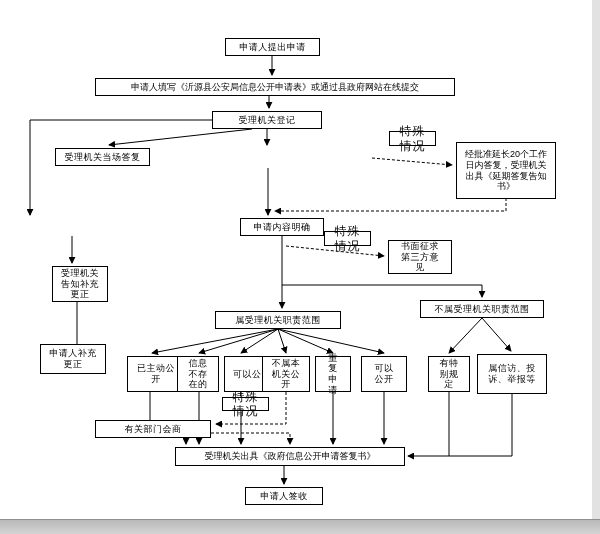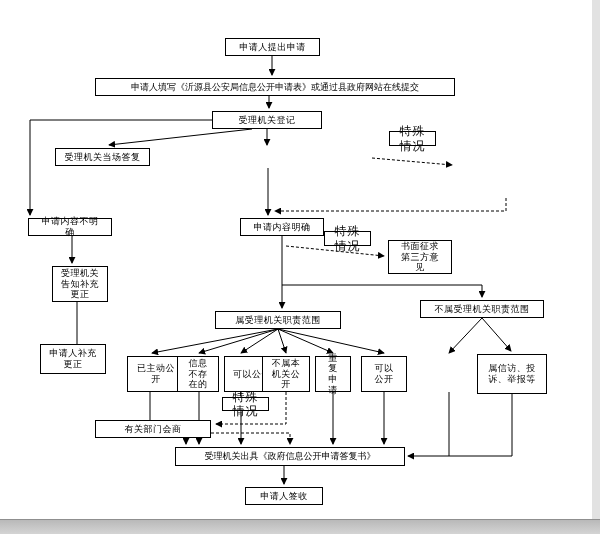--- a/index.html
+++ b/index.html
@@ -78,34 +78,35 @@
         <polyline points="211,433 290,433 290,444" marker-end="url(#arw)"></polyline>
       </g>
     </g>
   </svg>
 
   <div class="node" style="left:225px;top:38px;width:95px;height:18px">申请人提出申请</div>
   <div class="node wide" style="left:95px;top:78px;width:360px;height:18px">申请人填写《沂源县公安局信息公开申请表》或通过县政府网站在线提交</div>
   <div class="node" style="left:55px;top:148px;width:95px;height:18px">受理机关当场答复</div>
   <div class="node" style="left:212px;top:111px;width:110px;height:18px">受理机关登记</div>
   <div class="node small" style="left:389px;top:131px;width:47px;height:15px">特殊情况</div>
-  <div class="node" style="left:28px;top:218px;width:84px;height:18px">申请内容不明确</div>
+  <div class="node wide" style="left:456px;top:142px;width:100px;height:57px">经批准延长20个工作日内答复，受理机关出具《延期答复告知书》</div>
   <div class="node" style="left:240px;top:218px;width:84px;height:18px">申请内容明确</div>
   <div class="node small" style="left:324px;top:231px;width:47px;height:15px">特殊情况</div>
   <div class="node" style="left:388px;top:240px;width:64px;height:34px">书面征求第三方意见</div>
   <div class="node" style="left:52px;top:266px;width:56px;height:36px">受理机关告知补充更正</div>
   <div class="node" style="left:215px;top:311px;width:126px;height:18px">属受理机关职责范围</div>
   <div class="node" style="left:420px;top:300px;width:124px;height:18px">不属受理机关职责范围</div>
   <div class="node" style="left:40px;top:344px;width:66px;height:30px">申请人补充更正</div>
   <div class="node" style="left:127px;top:356px;width:58px;height:36px">已主动公开</div>
   <div class="node" style="left:177px;top:356px;width:42px;height:36px">信息不存在的</div>
   <div class="node" style="left:224px;top:356px;width:56px;height:36px">可以公开</div>
   <div class="node" style="left:262px;top:356px;width:48px;height:36px">不属本机关公开</div>
   <div class="node" style="left:315px;top:356px;width:36px;height:36px">重复申请</div>
   <div class="node" style="left:361px;top:356px;width:46px;height:36px">可以公开</div>
+  <div class="node" style="left:428px;top:356px;width:42px;height:36px">有特别规定</div>
   <div class="node" style="left:477px;top:354px;width:70px;height:40px">属信访、投诉、举报等</div>
   <div class="node small" style="left:222px;top:397px;width:47px;height:14px">特殊情况</div>
   <div class="node wide" style="left:175px;top:447px;width:230px;height:19px">受理机关出具《政府信息公开申请答复书》</div>
   <div class="node" style="left:95px;top:420px;width:116px;height:18px">有关部门会商</div>
   <div class="node" style="left:245px;top:487px;width:78px;height:18px">申请人签收</div>
 
   <div class="chrome-right"></div>
   <div class="chrome-bottom"></div>
 
 </div>

